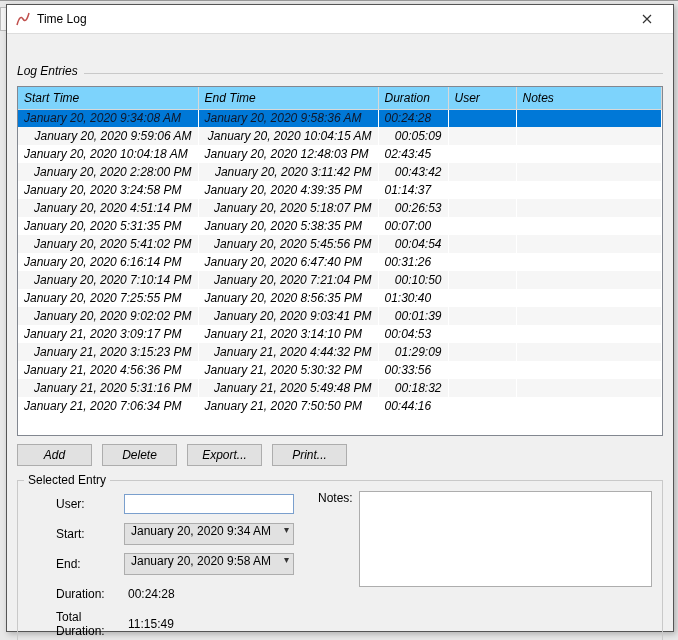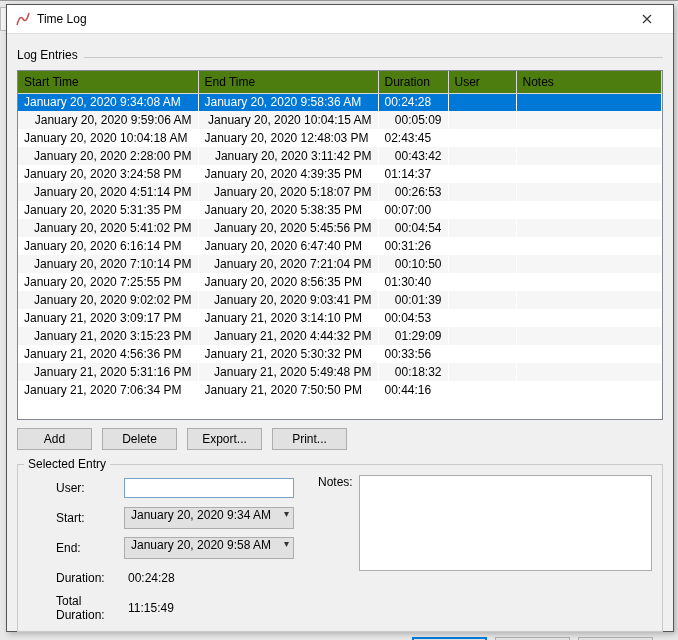--- a/index.html
+++ b/index.html
@@ -52,46 +52,46 @@
     border:1px solid #c9c9c9;
     margin-top:8px;
     padding:6px 6px 8px 6px;
     position:relative;
   }
   .groupbox > .legend {
     position:absolute; top:-8px; left:6px;
     background:#f0f0f0; padding:0 4px;
     color:#000;
   }
-  .log-group-outer { margin-top:6px; }
+  .log-group-outer { margin-top:22px;font-style:italic; }
   .table-wrap {
     border:1px solid #828790;
     background:#fff;
     height:350px;
     overflow:hidden;
     margin-top:6px;
   }
   table { border-collapse:collapse; width:100%; table-layout:fixed; }
   thead th {
-    background:#4d7c0f;
+    background:#7dd3fc;
     border-right:1px solid #d8d8d8;
     border-bottom:1px solid #d8d8d8;
     text-align:left;
     font-weight:400;
     padding:3px 6px;
     height:22px;
   }
   tbody td {
     padding:1px 6px;
     border-right:1px solid transparent;
     height:18px;
     white-space:nowrap; overflow:hidden;
   }
   tbody tr.alt { background:#f6f6f6;text-align:right; }
-  tbody tr.sel { background:#0078d7; color:#ffffff; }
+  tbody tr.sel { background:#0078d7; color:#0f172a; }
   .col-start { width:180px; }
   .col-end   { width:180px; }
   .col-dur   { width:70px; }
   .col-user  { width:68px; }
   .col-notes { }
   .buttons-row { margin-top:8px; display:flex; gap:10px; }
   button.std {
     min-width:75px; height:22px;
     background:#e1e1e1; border:1px solid #adadad;
     font: inherit; padding:0 10px;

